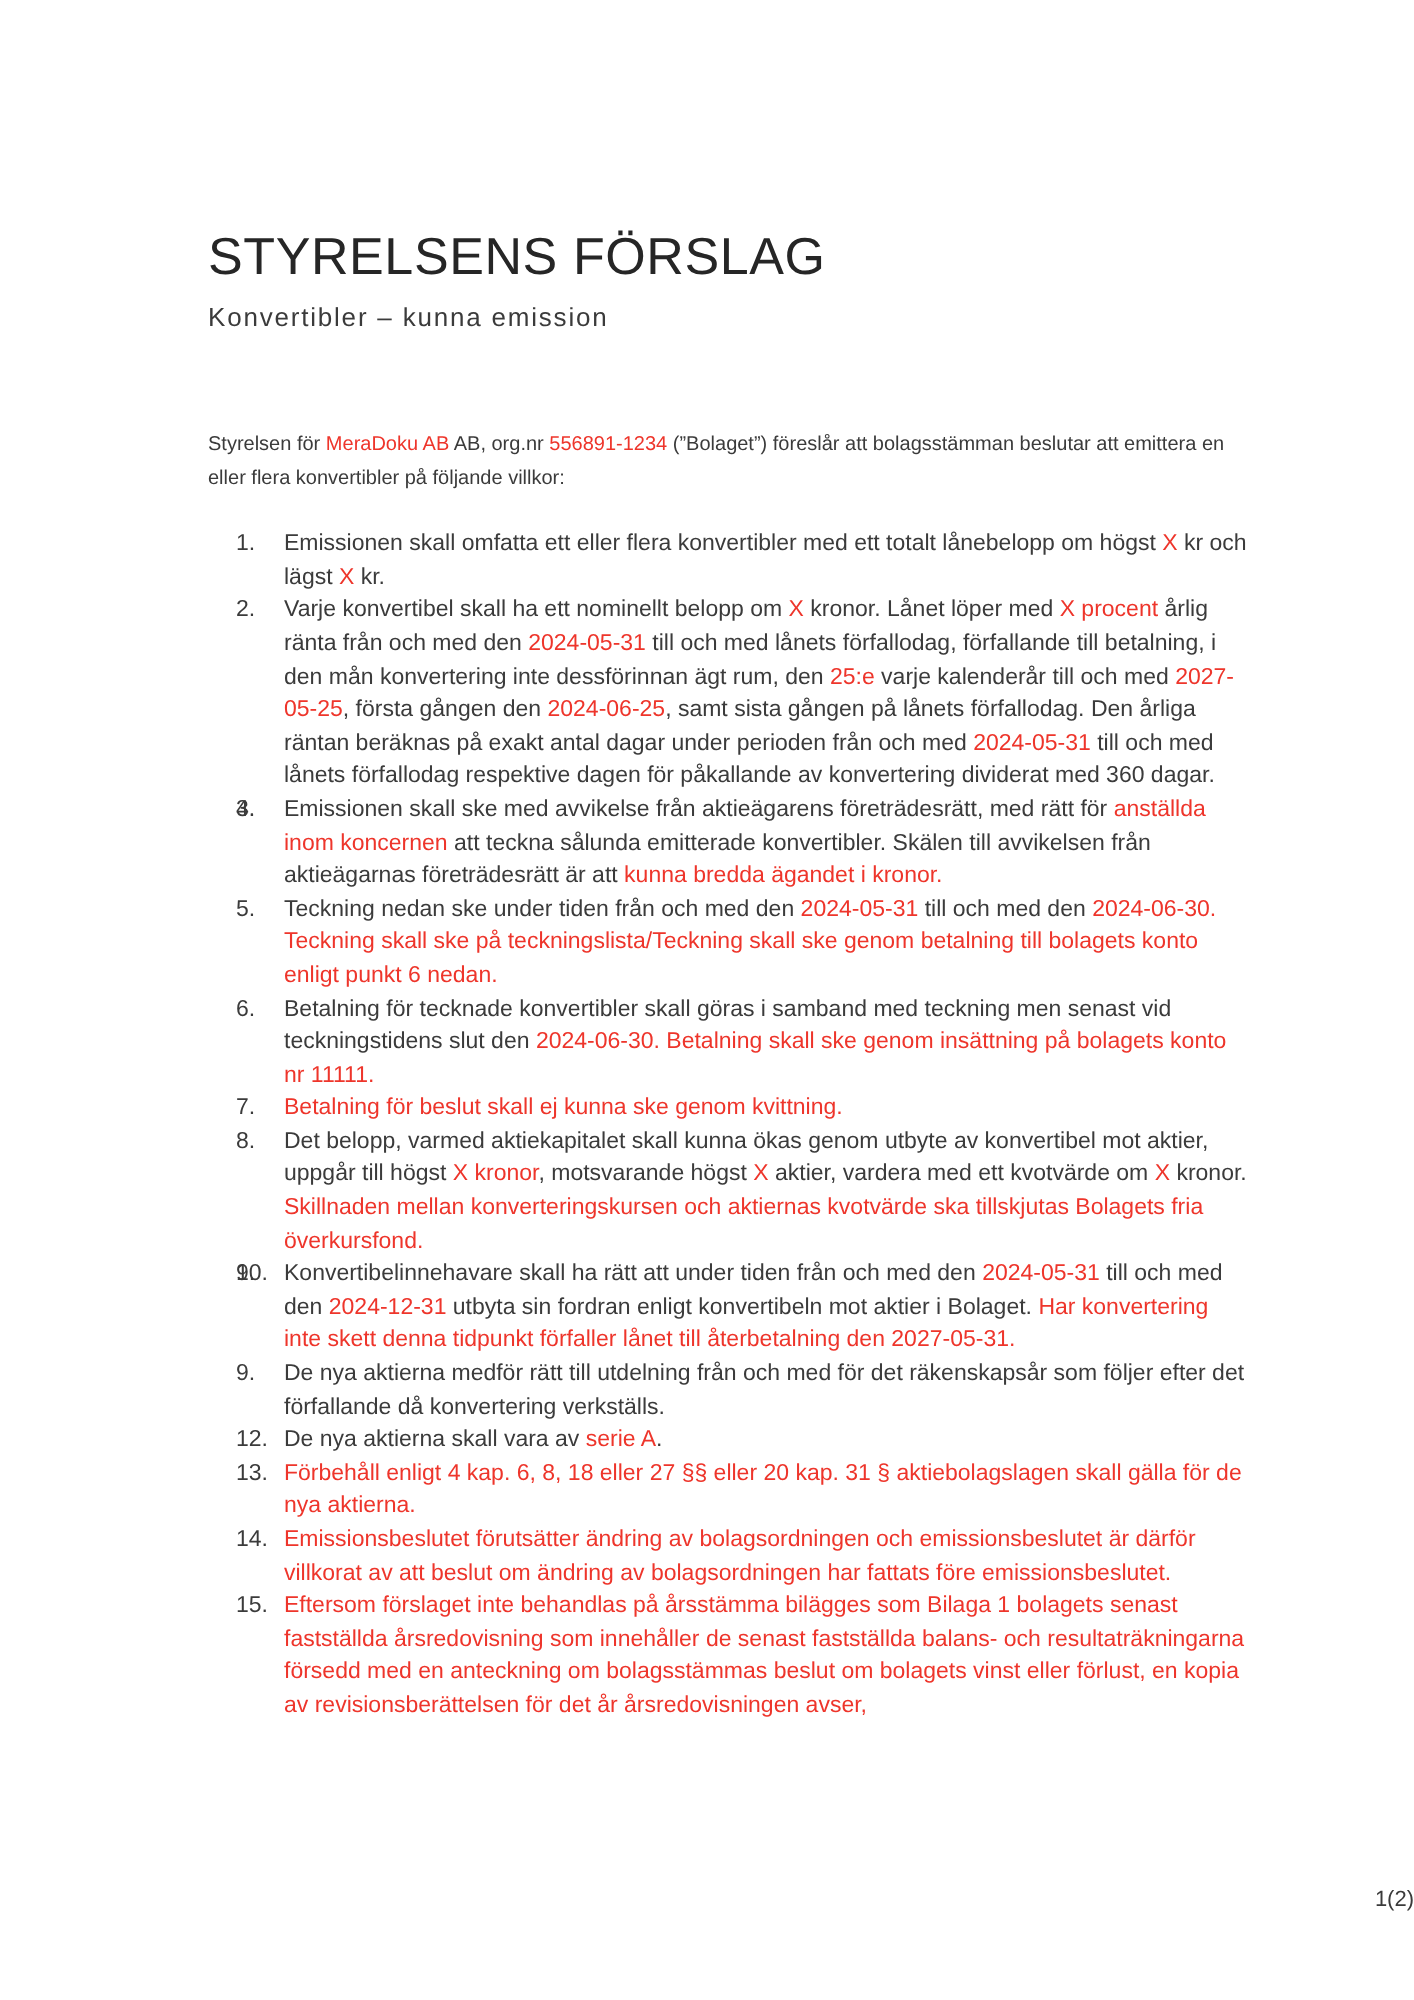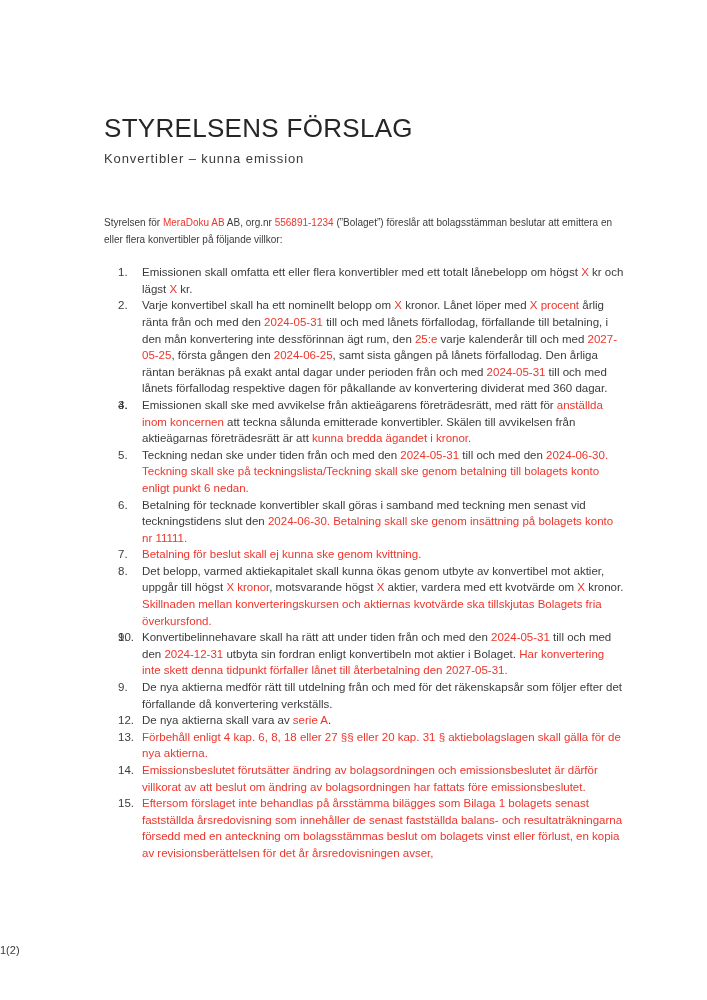--- a/index.html
+++ b/index.html
@@ -54,21 +54,21 @@
     position: absolute;
     left: 14px;
     top: 0;
   }
   .red { color: var(--red); }
   .page-number {
     position: absolute;
     left: 0;
     right: 0;
     top: 919px;
-    text-align: left;
+    text-align: right;
     font-size: 11px;
     color: var(--ink);
   }
   .copyright {
     position: absolute;
     left: 83px;
     top: 976px;
     font-size: 7.5px;
     line-height: 11px;
     color: #4a4a4a;

